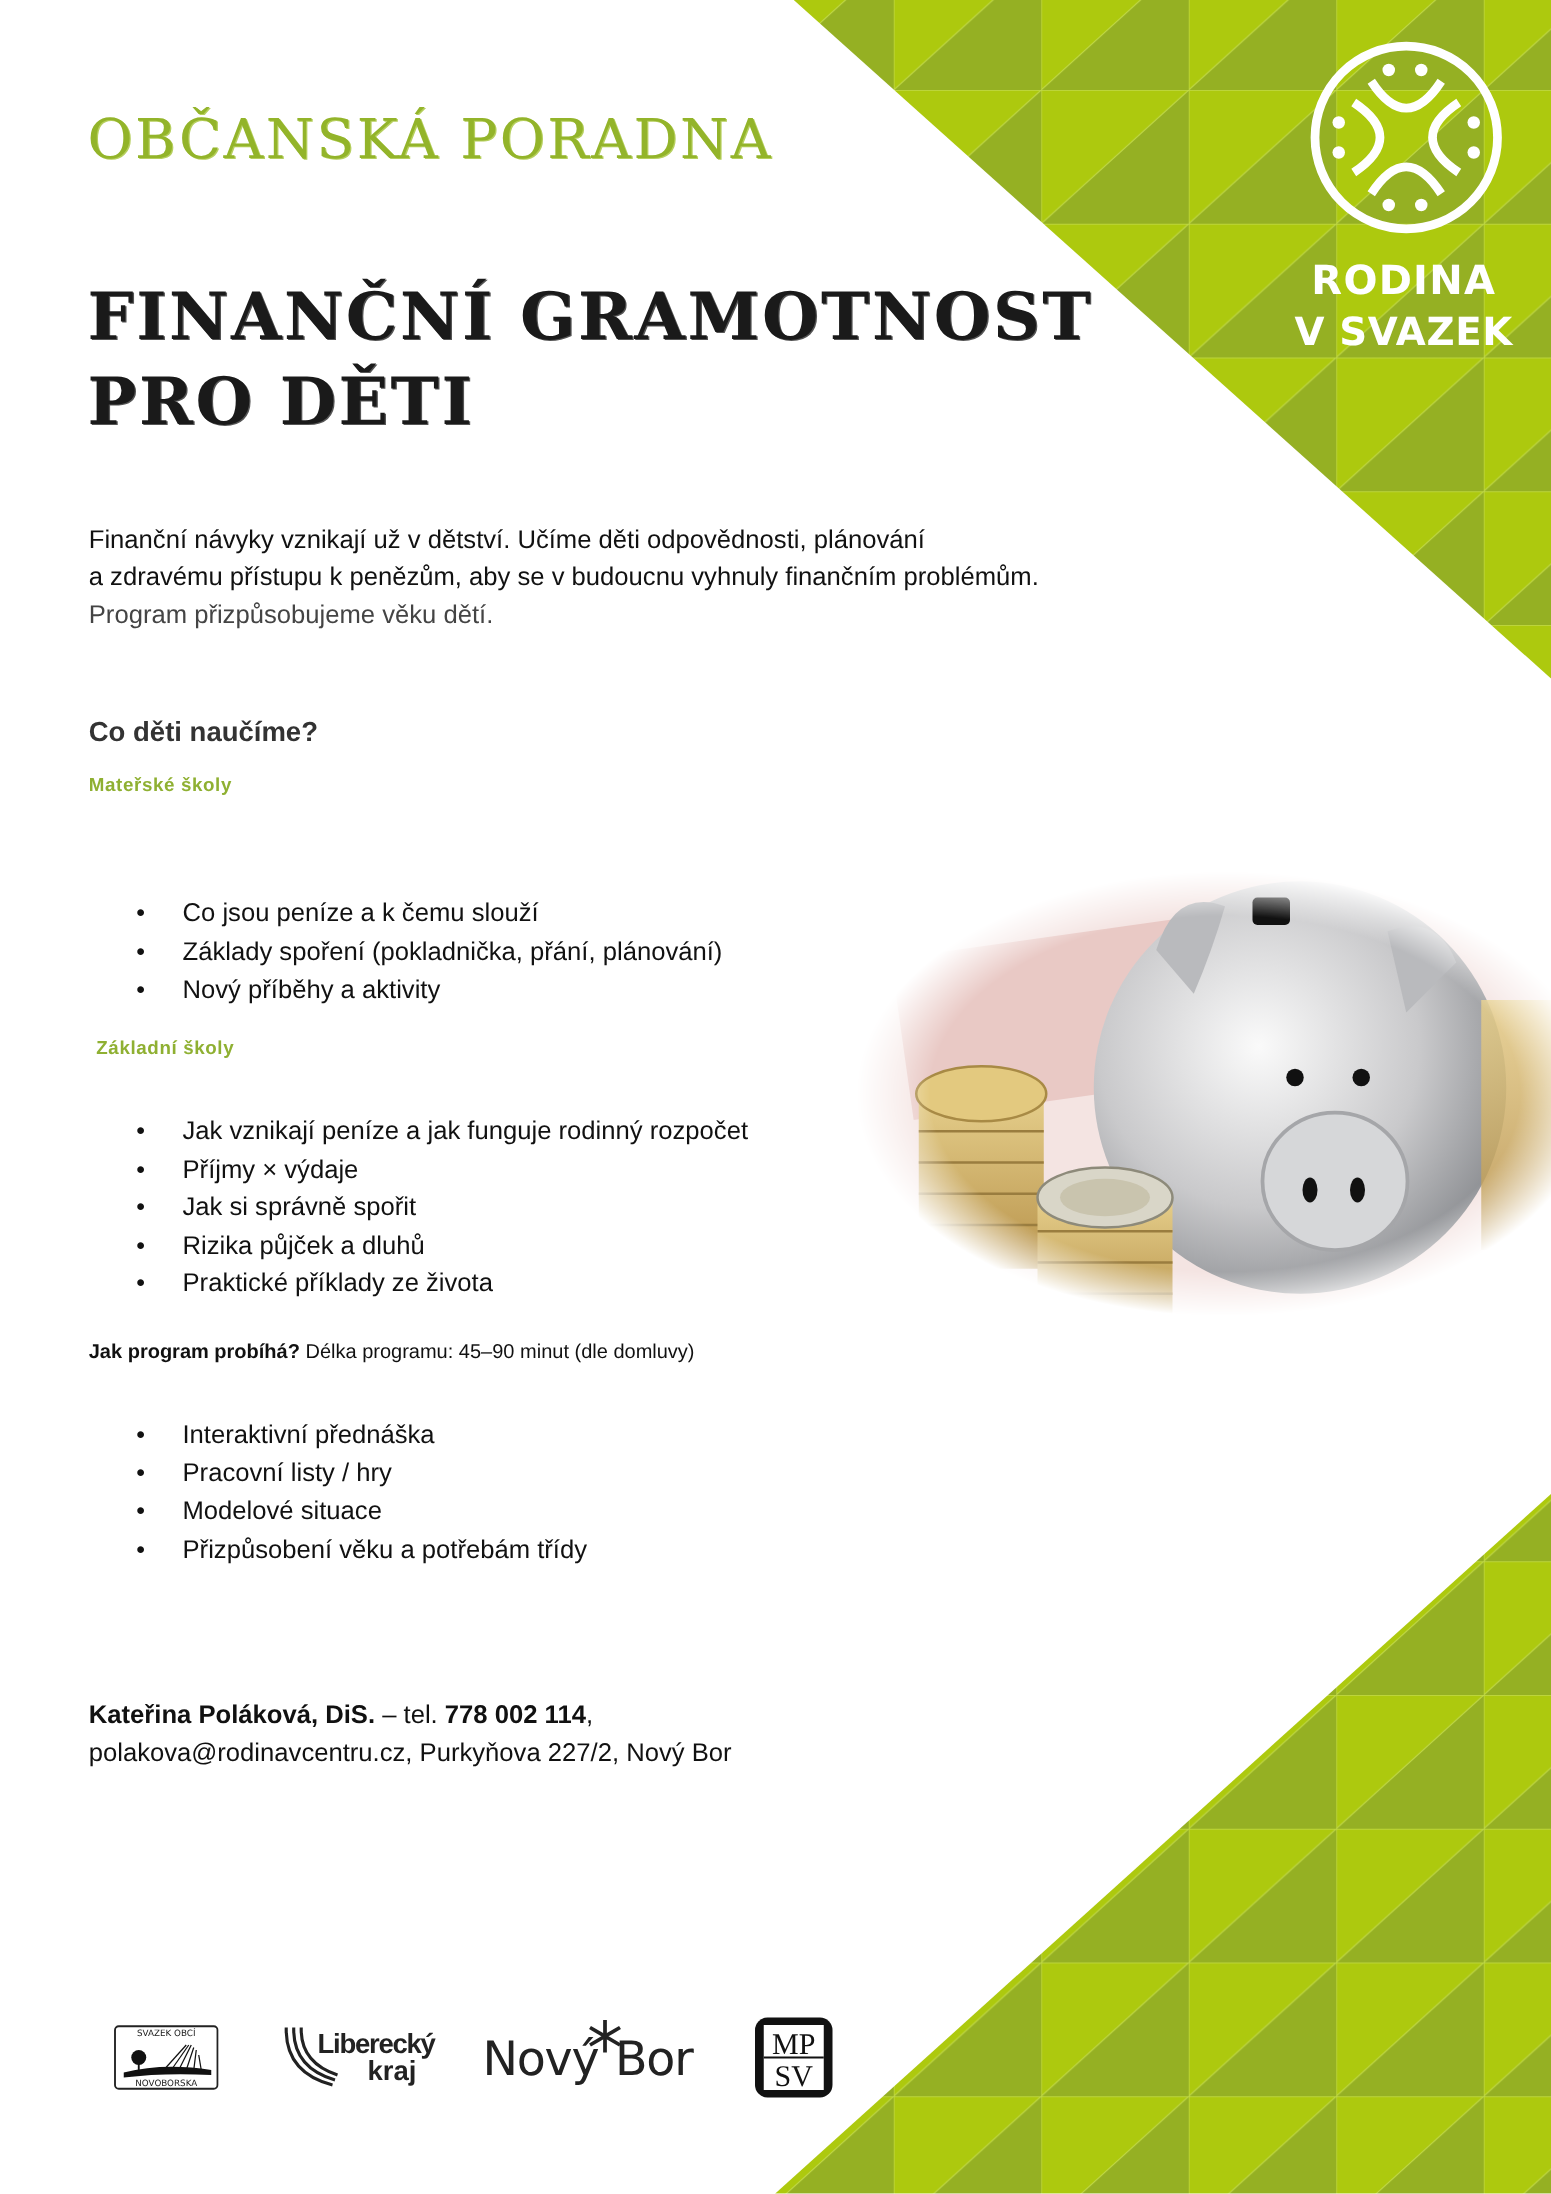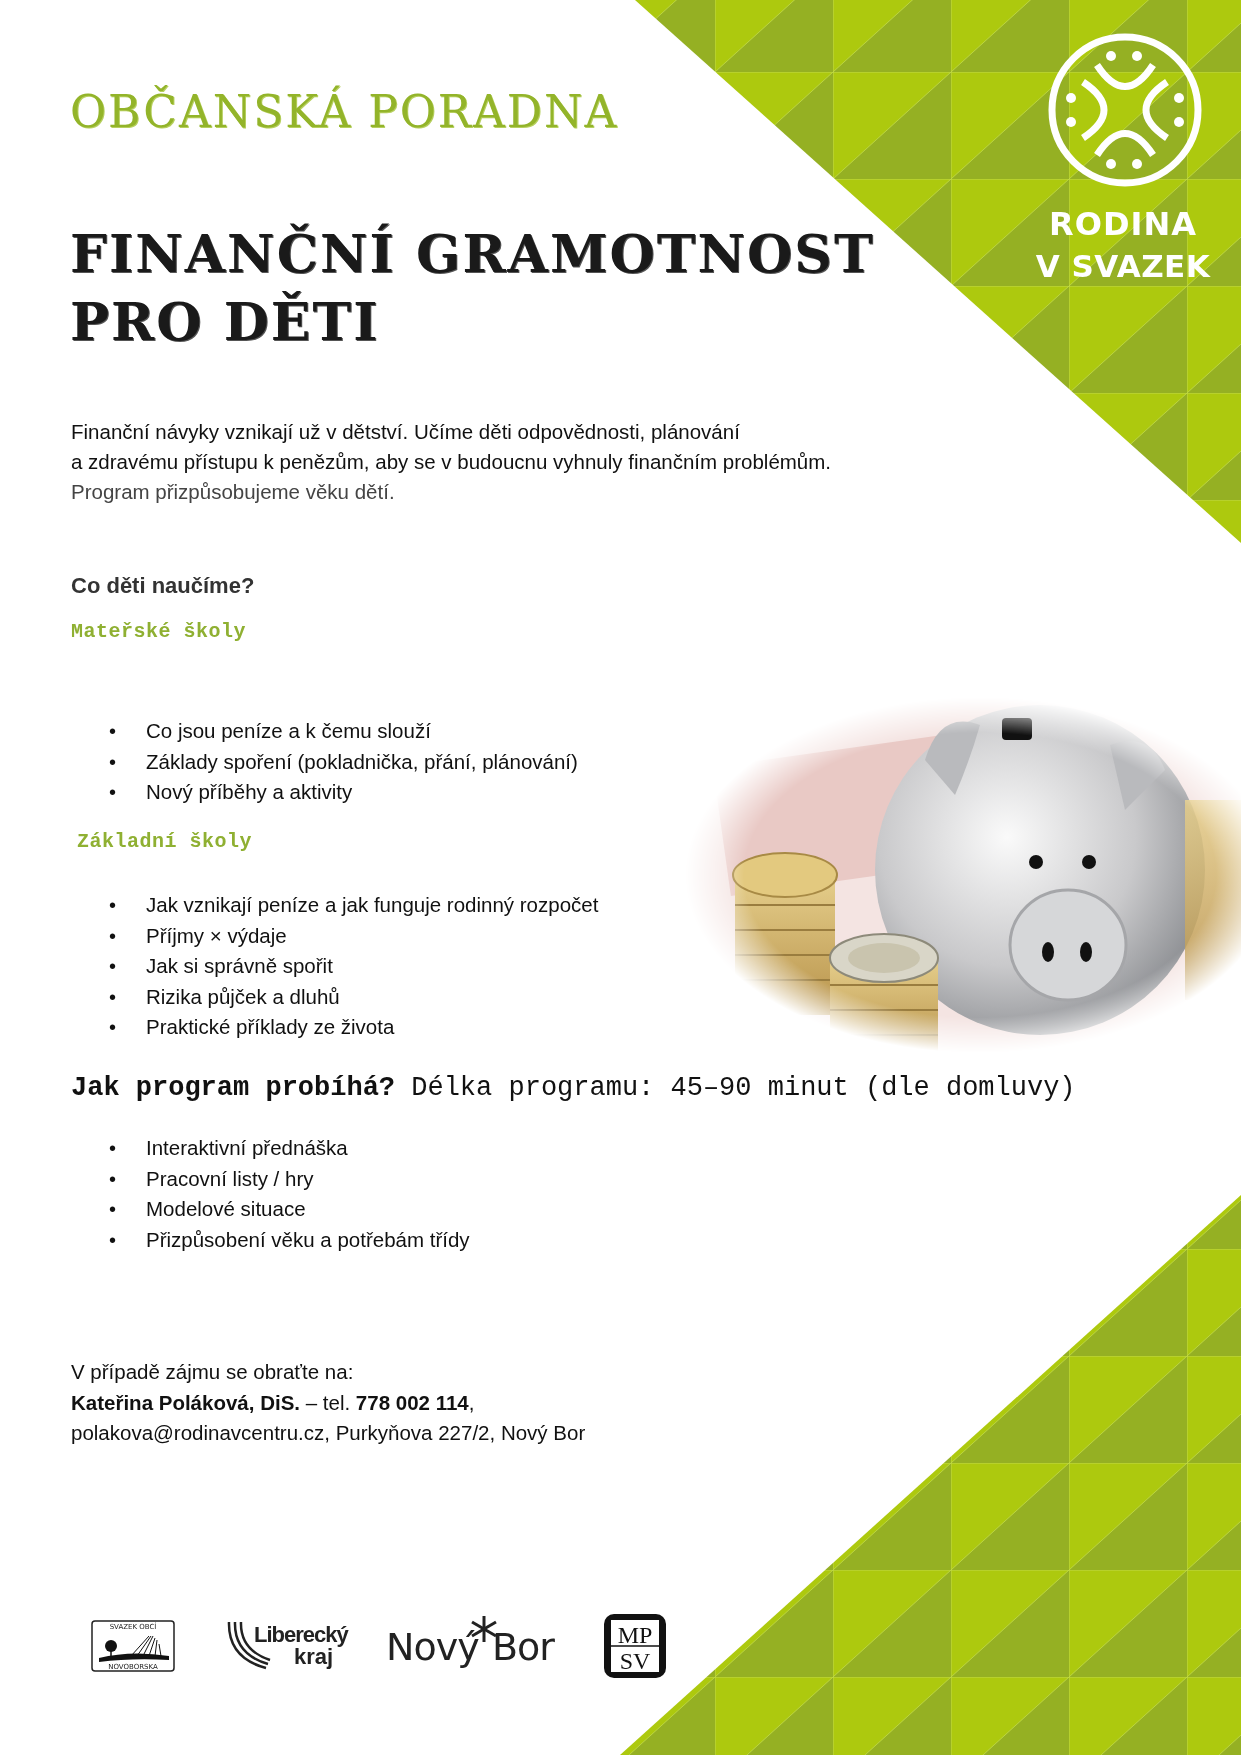--- a/index.html
+++ b/index.html
@@ -8,32 +8,32 @@
   .layer { position: absolute; z-index: 2; }
 
   .org-title { left: 70px; top: 86px; font-family: "DejaVu Serif", "Liberation Serif", serif; font-weight: normal; font-size: 44px; letter-spacing: 2px; color: #93b42a; white-space: nowrap; text-shadow: 1px 1px 0 #b6cf5e; }
   .main-title { left: 70px; top: 220px; font-family: "DejaVu Serif", "Liberation Serif", serif; font-weight: bold; font-size: 52px; line-height: 68px; letter-spacing: 2px; color: #1a1a1a; white-space: nowrap; text-shadow: 1px 1px 0 #555; }
   .main-title div { display: block; }
 
   .intro { left: 71px; top: 417px; font-size: 20.5px; line-height: 30px; color: #111; white-space: nowrap; }
   .intro .grey { color: #444; }
 
   .q-heading { left: 71px; top: 573px; font-size: 22px; font-weight: bold; color: #333; }
-  .sub-heading { font-family: Liberation Mono, monospace; font-weight: bold; font-size: 20px; color: #8fb032; letter-spacing: 0.5px; }
+  .sub-heading { font-family: Liberation Sans, sans-serif; font-weight: bold; font-size: 15px; color: #8fb032; letter-spacing: 0.5px; }
   .sub1 { left: 71px; top: 620px; }
   .sub2 { left: 77px; top: 830px; }
 
   ul.bullets { list-style: none; margin: 0; padding: 0; }
   ul.bullets li { position: relative; padding-left: 75px; font-size: 20.5px; line-height: 30.5px; color: #111; white-space: nowrap; }
   ul.bullets li::before { content: "•"; position: absolute; left: 38px; top: 0; font-size: 20px; }
   .list1 { left: 71px; top: 716px; }
   .list2 { left: 71px; top: 890px; }
   .list3 { left: 71px; top: 1133px; }
 
-  .program-line { left: 71px; top: 1073px; font-size: 27px; color: #111; white-space: nowrap; font-family: Liberation Mono, monospace; }
+  .program-line { left: 71px; top: 1073px; font-size: 16px; color: #111; white-space: nowrap; }
   .program-line b { font-weight: bold; }
 
   .contact { left: 71px; top: 1357px; font-size: 20.5px; line-height: 30.5px; color: #111; white-space: nowrap; }
   .contact b { font-weight: bold; }
 
   .photo { left: 680px; top: 690px; width: 561px; height: 365px; z-index: 1; }
 
   .brand-logo { left: 1045px; top: 30px; width: 160px; height: 160px; }
   .brand-name { left: 1018px; top: 200px; width: 210px; text-align: center; color: #fff; font-family: "DejaVu Sans", sans-serif; font-weight: bold; }
   .brand-name .l1 { font-size: 32px; line-height: 48px; letter-spacing: 1px; }
@@ -128,21 +128,20 @@
   <b>Jak program probíhá?</b><span> Délka programu: 45–90 minut (dle domluvy)</span>
 </div>
 <ul class="layer bullets list3">
   <li>Interaktivní přednáška</li>
   <li>Pracovní listy / hry</li>
   <li>Modelové situace</li>
   <li>Přizpůsobení věku a potřebám třídy</li>
 </ul>
 
 <div class="layer contact">
-  <div>V případě zájmu se obraťte na:</div>
   <div><b>Kateřina Poláková, DiS.</b><span> – tel. </span><b>778 002 114</b><span>,</span></div>
   <div>polakova@rodinavcentru.cz, Purkyňova 227/2, Nový Bor</div>
 </div>
 
 <svg class="layer photo" viewBox="0 0 561 365" xmlns="http://www.w3.org/2000/svg">
   <defs>
     <radialGradient id="fade" cx="50%" cy="50%" r="50%">
       <stop offset="80%" stop-color="#fff" stop-opacity="1"></stop>
       <stop offset="100%" stop-color="#fff" stop-opacity="0"></stop>
     </radialGradient>

